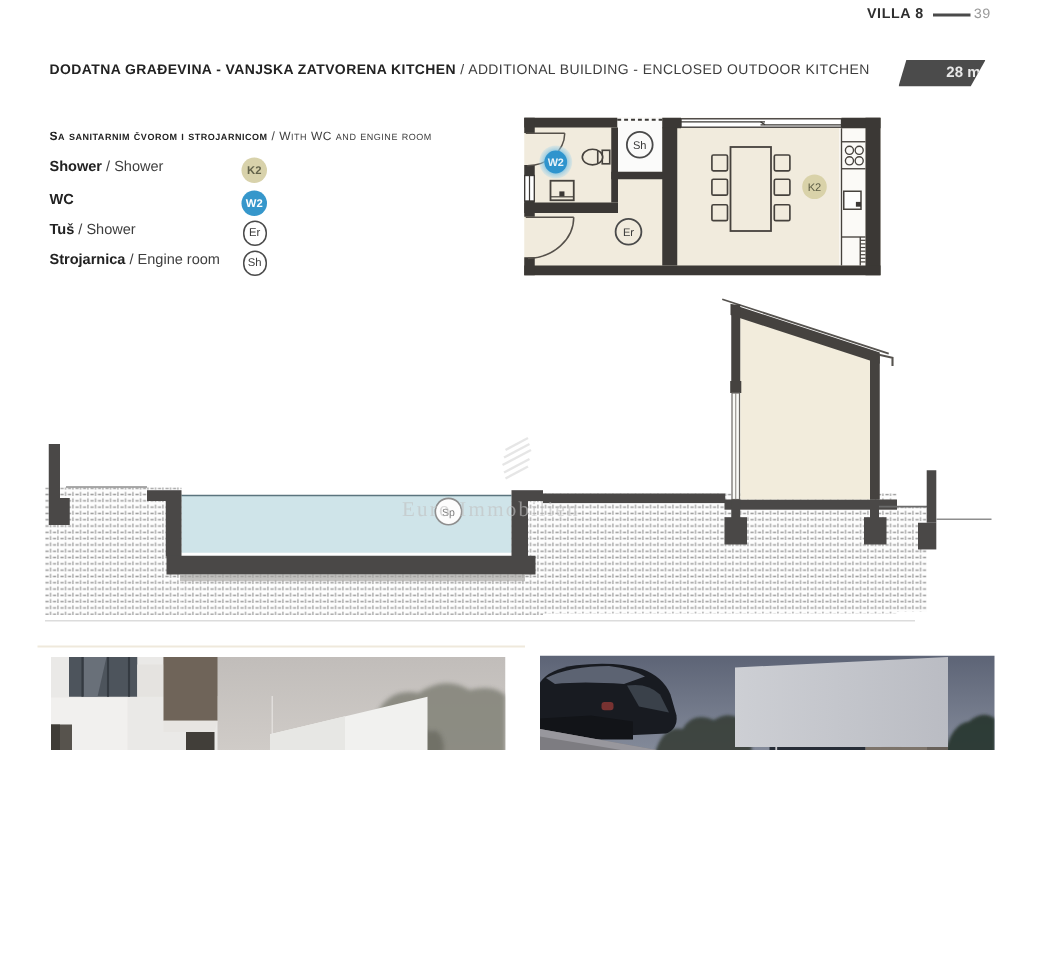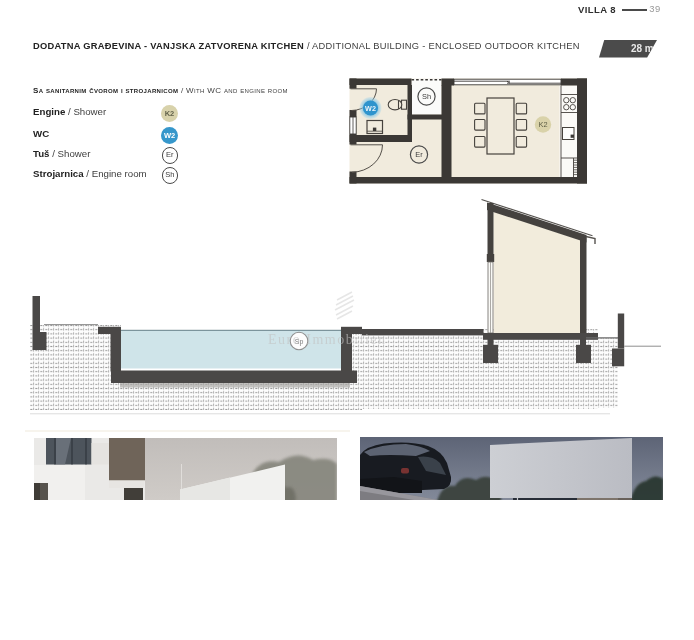--- a/index.html
+++ b/index.html
@@ -24,21 +24,21 @@
   <div class="abs" style="left:33px;top:52.5px;font-size:8px;letter-spacing:0.35px;color:#222;font-variant:small-caps;white-space:nowrap;margin-top:33px;">
     <b>Sa sanitarnim čvorom i strojarnicom</b><span style="color:#3d3d3d;"> / With WC and engine room</span>
   </div>
 
   <div class="abs" style="left:599px;top:40px;width:58px;height:17.5px;background:#4b4b4b;
        clip-path:polygon(9% 0,100% 0,83% 100%,0 100%);color:#e8e8e8;font-size:10px;font-weight:bold;
        text-align:right;line-height:17px;">28 m²</div>
 
   <div class="abs" style="left:33px;top:106px;font-size:9.7px;color:#222;">
 
-    <div style="height:21.5px;"><b>Engine</b> <span style="color:#3d3d3d;">/ Shower</span></div>
+    <div style="height:21.5px;"><b>Shower</b> <span style="color:#3d3d3d;">/ Shower</span></div>
 
     <div style="height:20.5px;"><b>WC</b></div>
 
     <div style="height:20px;"><b>Tuš</b> <span style="color:#3d3d3d;">/ Shower</span></div>
 
     <div style="height:20.5px;"><b>Strojarnica</b> <span style="color:#3d3d3d;">/ Engine room</span></div>
   </div>
 
   <div class="abs" style="left:161px;top:104.5px;width:17px;height:17px;border-radius:50%;background:#d8d2ab;
        color:#62624a;font-size:7.5px;font-weight:bold;text-align:center;line-height:17px;">K2</div>

